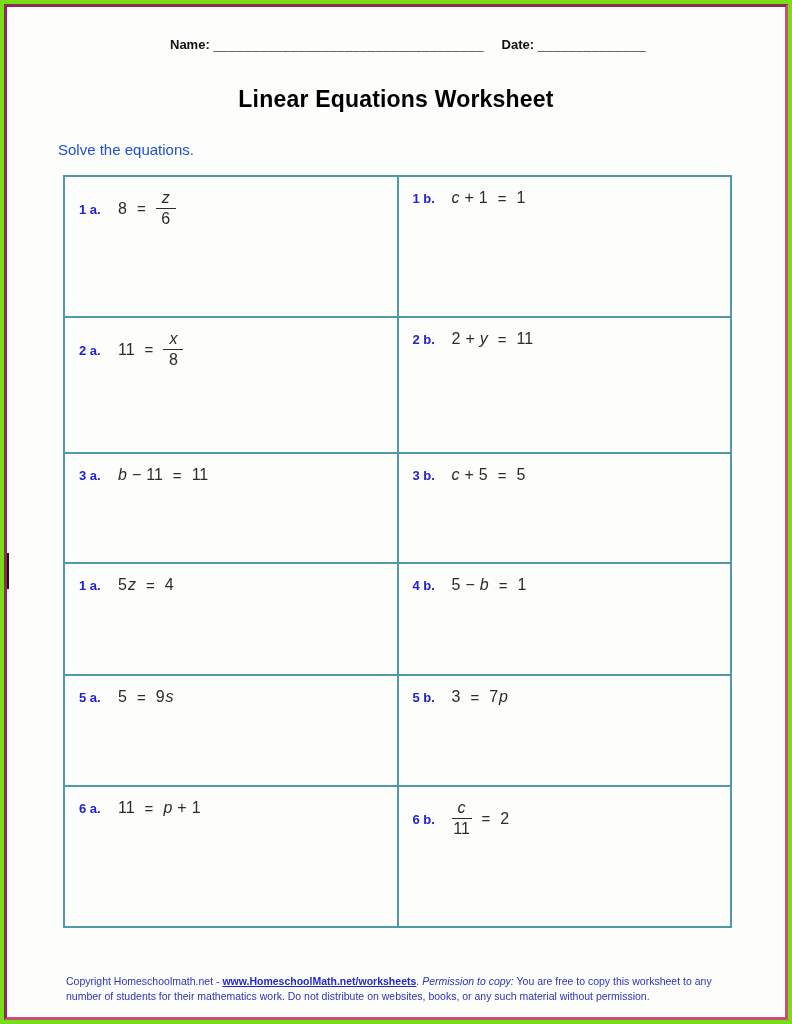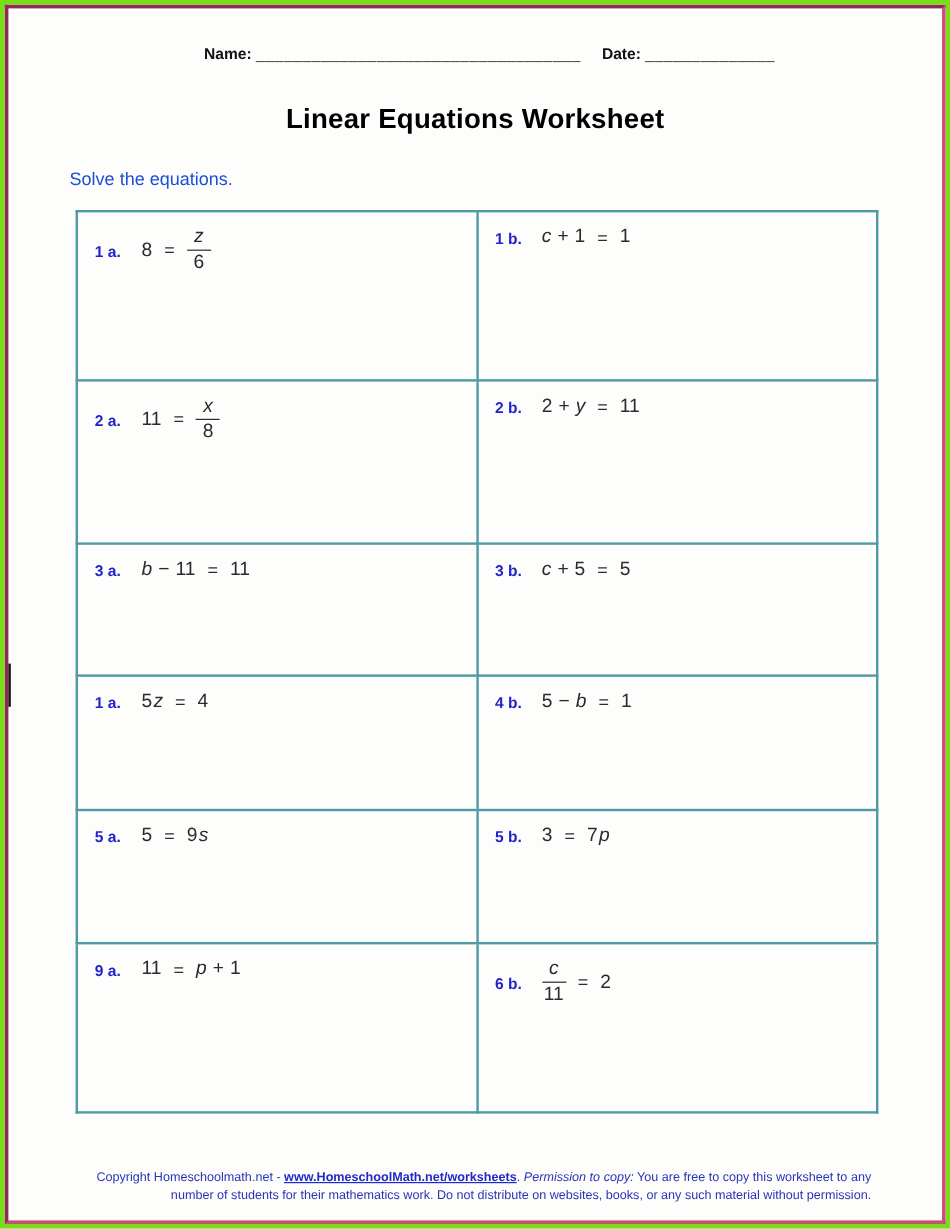--- a/index.html
+++ b/index.html
@@ -86,21 +86,21 @@
   .t-eq { margin: 0 10px; font-size: 15px; }
   .tight { margin-left: 1px; }
   .frac { display: inline-flex; flex-direction: column; align-items: center; line-height: 1.15; }
   .frac .num { border-bottom: 1.5px solid #2b2b2b; padding: 0 6px 1px; }
   .frac .den { padding-top: 1px; }
   .frac .var { font-style: italic; }
   
   .footer {
     width: 660px;
     margin: 46px auto 0;
-    text-align: right;
+    text-align: left;
     font-size: 10.5px;
     color: #2a35b5;
     line-height: 1.45;
   }
   .footer .seg-link {
     font-weight: bold;
     text-decoration: underline;
     color: #2228c9;
     cursor: pointer;
   }
@@ -254,21 +254,21 @@
                   <span class="t-eq">=</span>
                   <span class="t-num">7</span>
                   <span class="t-var tight">p</span>
                 </span>
               </div>
             </td>
           </tr>
           <tr>
             <td>
               <div class="cell-flex">
-                <span class="plabel">9 a.</span>
+                <span class="plabel">6 a.</span>
                 <span class="eq">
                   <span class="t-num">11</span>
                   <span class="t-eq">=</span>
                   <span class="t-var">p</span>
                   <span class="t-op">+</span>
                   <span class="t-num">1</span>
                 </span>
               </div>
             </td>
             <td>

